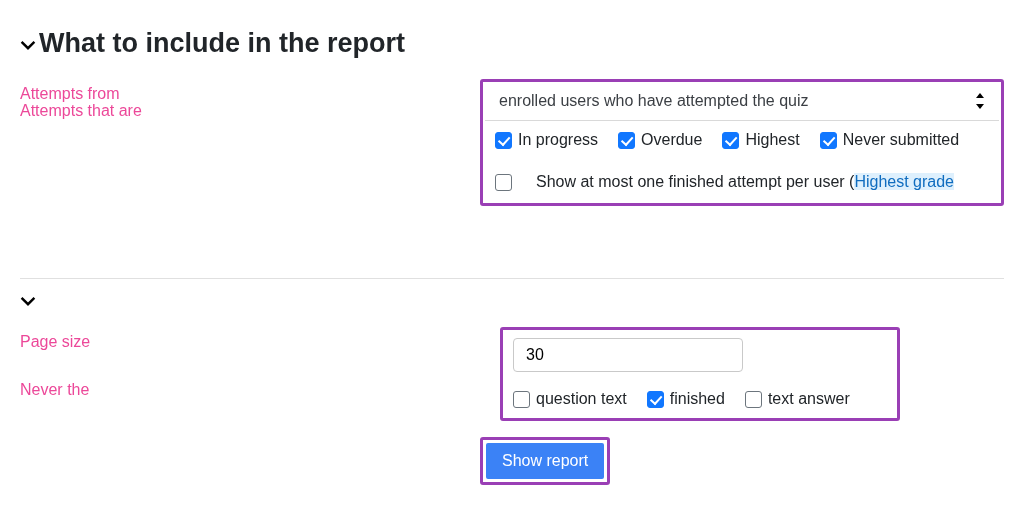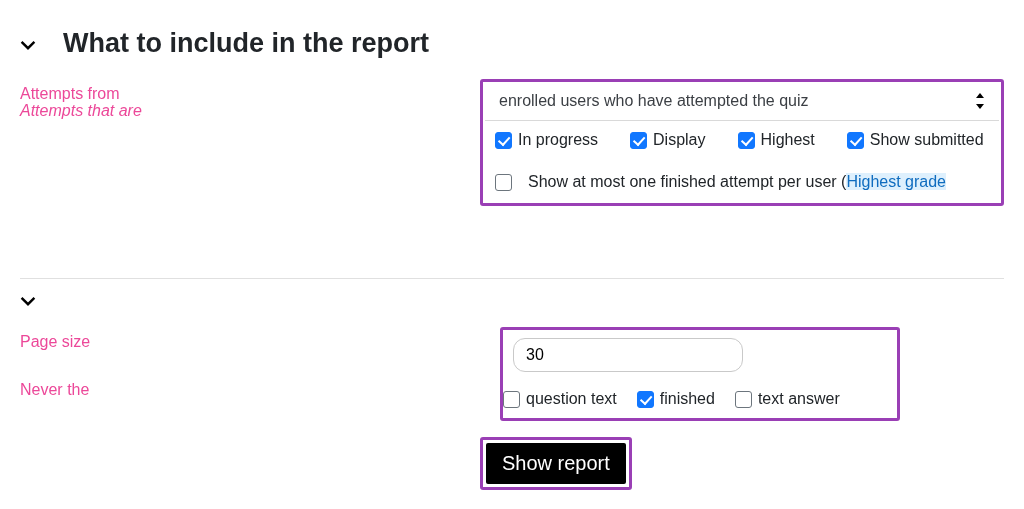--- a/index.html
+++ b/index.html
@@ -8,21 +8,21 @@
       font-size: 15px;
       color: #212529;
       margin: 0;
       padding: 20px 20px;
       width: 1024px;
       background: #fff;
     }
     .section-head {
       display: flex;
       align-items: center;
-      gap: 29px;
+      gap: 5px;
       margin-bottom: 14px;
       margin-top: 8px;
     }
     .section-head h2 {
       font-size: 27px;
       font-weight: 700;
       margin: 0;
     }
     .chev {
       width: 14px;
@@ -63,21 +63,21 @@
       padding: 8px 14px 10px 14px;
       font-size: 16px;
       color: #3b3f44;
       background: #fff;
       cursor: pointer;
     }
     .sort-icon svg { display:block; }
     .cb-group {
       display: flex;
       flex-wrap: wrap;
-      gap: 32px;
+      gap: 20px;
       align-items: center;
       padding: 10px 10px 2px 10px;
       font-size: 16px;
     }
     .cb-item {
       display: inline-flex;
       align-items: center;
       gap: 6px;
     }
     .cb {
@@ -102,57 +102,57 @@
       height: 9px;
       border: solid #fff;
       border-width: 0 2px 2px 0;
       transform: rotate(42deg) translateY(-1px);
     }
     .one-attempt-row {
       padding: 22px 10px 4px 10px;
       font-size: 16px;
       display: flex;
       align-items: center;
-      gap: 16px;
+      gap: 24px;
     }
     .link {
       color: #0f6cbf;
       text-decoration: none;
       background: #def0fd;
     }
     hr.sep {
       border: none;
       border-top: 1px solid #e0e0e0;
       margin: 6px 0 14px 0;
     }
     .text-input {
       width: 230px;
       font-size: 16px;
       padding: 7px 12px;
       border: 1px solid #c9c9c9;
-      border-radius: 12px;
+      border-radius: 4px;
     }
     .display-hilite {
       padding: 0 0 6px 0;
     }
     .display-inner {
       padding: 8px 10px 0 10px;
     }
     .display-check-row {
       display: flex;
       gap: 20px;
       align-items: center;
-      padding: 18px 10px 4px 0;
+      padding: 18px 10px 4px 10px;
       font-size: 16px;
     }
     .btn {
-      background: #000000;
+      background: #3b82f6;
       color: #fff;
       border: none;
-      font-size: 20px;
+      font-size: 16px;
       padding: 9px 16px;
       cursor: pointer;
       border-radius: 2px;
     }
     .btn-wrap {
       display: inline-block;
       padding: 3px;
     }
   </style>
 </head>
@@ -182,44 +182,44 @@
         </span>
       </div>
 
       <div class="cb-group">
         <span class="cb-item">
           <span class="cb checked"></span>
           <span>In progress</span>
         </span>
         <span class="cb-item">
           <span class="cb checked"></span>
-          <span>Display</span>
+          <span>Overdue</span>
         </span>
         <span class="cb-item">
           <span class="cb checked"></span>
           <span>Highest</span>
         </span>
         <span class="cb-item">
           <span class="cb checked"></span>
-          <span>Show submitted</span>
+          <span>Never submitted</span>
         </span>
       </div>
 
       <div class="one-attempt-row">
         <span class="cb"></span>
         <span>
           <span>Show at most one finished attempt per user (</span><a href="#" class="link">Highest grade</a>
         </span>
       </div>
     </div>
   </div>
 </div>
 
 <div class="form-row" style="margin-top:-168px; margin-bottom:138px; pointer-events:none;">
-  <div class="form-label-col" style="padding-top:58px;font-style:italic;">Attempts that are</div>
+  <div class="form-label-col" style="padding-top:58px;">Attempts that are</div>
   <div class="form-ctrl-col"></div>
 </div>
 
 <hr class="sep">
 
 <div class="section-head">
   <span class="chev">
     <svg viewBox="0 0 20 20" width="16" height="16">
         <path d="M2 6 L10 14 L18 6" fill="none" stroke="#000" stroke-width="3"></path>
       </svg>

